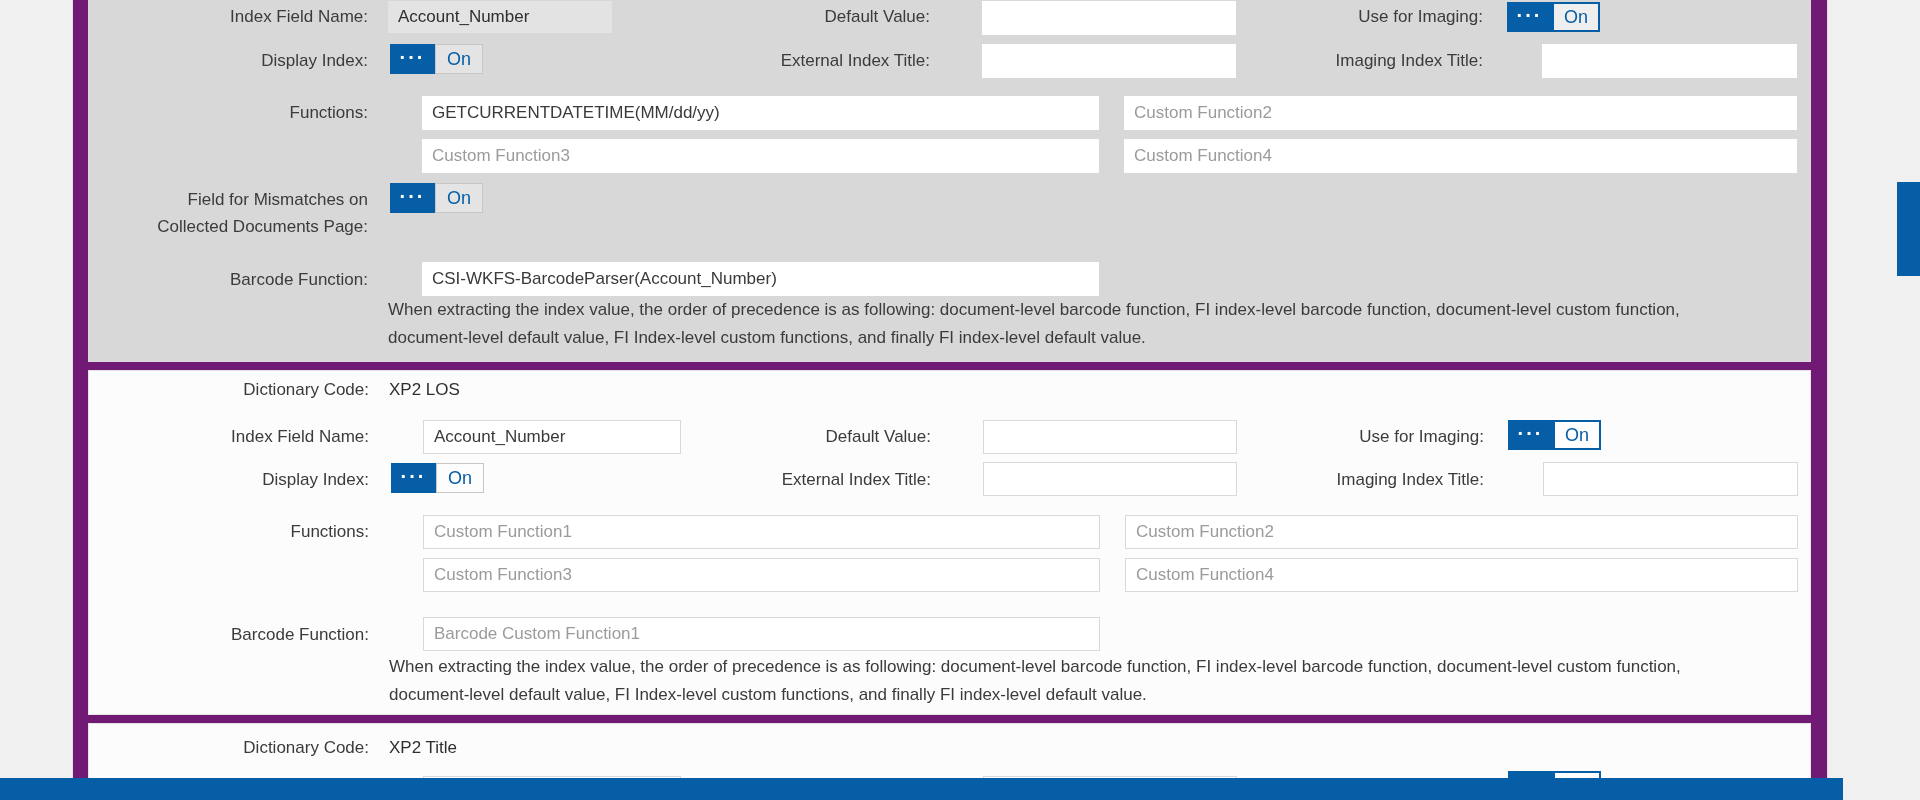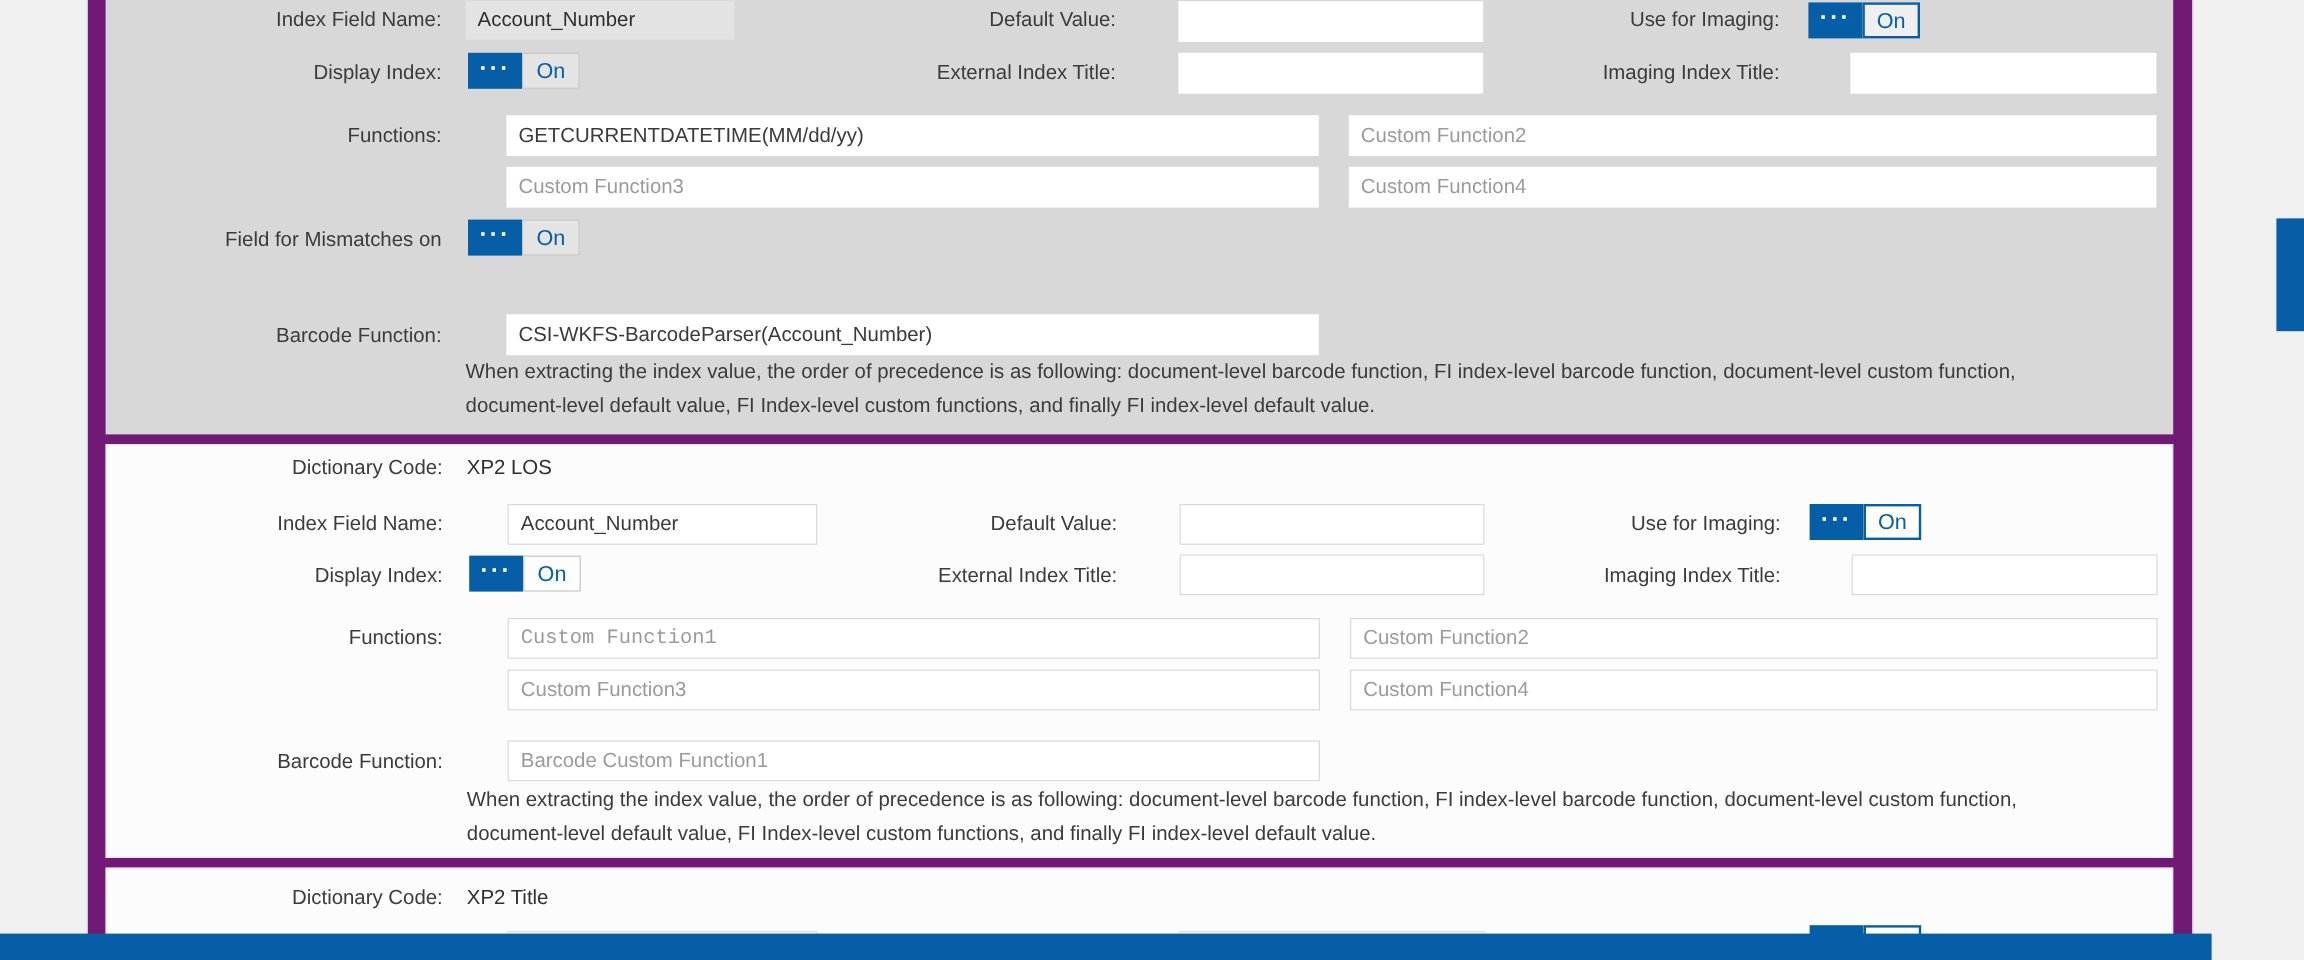--- a/index.html
+++ b/index.html
@@ -86,20 +86,21 @@
     <input class="input" style="left: 1420px; top: 44px; width: 255px;" value="">
 
     <div class="lbl c1" style="top:103px">Functions:</div>
     <input class="input" style="left: 300px; top: 96px; width: 677px;" value="GETCURRENTDATETIME(MM/dd/yy)">
     <input class="input" style="left: 1002px; top: 96px; width: 673px;" placeholder="Custom Function2">
     <input class="input" style="left: 300px; top: 139px; width: 677px;" placeholder="Custom Function3">
     <input class="input" style="left: 1002px; top: 139px; width: 673px;" placeholder="Custom Function4">
 
     <div class="lbl2" style="top:186px">
       <div>Field for Mismatches on</div>
+      <div>Collected Documents Page:</div>
     </div>
     <div class="toggle" style="left:302px; top:183px;">
       <span class="tg-dots">···</span>
       <span class="tg-on">On</span>
     </div>
 
     <div class="lbl c1" style="top:270px">Barcode Function:</div>
     <input class="input" style="left: 300px; top: 262px; width: 677px;" value="CSI-WKFS-BarcodeParser(Account_Number)">
 
     <div class="note" style="top:300px">When extracting the index value, the order of precedence is as following: document-level barcode function, FI index-level barcode function, document-level custom function,</div>
@@ -128,21 +129,21 @@
       <span class="tg-on">On</span>
     </div>
 
     <div class="lbl c2" style="top:99px">External Index Title:</div>
     <input class="input bordered" style="left: 860px; top: 91px; width: 254px;" value="">
 
     <div class="lbl c3" style="top:99px">Imaging Index Title:</div>
     <input class="input bordered" style="left: 1420px; top: 91px; width: 255px;" value="">
 
     <div class="lbl c1" style="top:151px">Functions:</div>
-    <input class="input bordered" style="left: 300px; top: 144px; width: 677px; font-family: Liberation Mono, monospace;" placeholder="Custom Function1">
+    <input class="input bordered" style="left: 300px; top: 144px; width: 677px;" placeholder="Custom Function1">
     <input class="input bordered" style="left: 1002px; top: 144px; width: 673px;" placeholder="Custom Function2">
     <input class="input bordered" style="left: 300px; top: 187px; width: 677px;" placeholder="Custom Function3">
     <input class="input bordered" style="left: 1002px; top: 187px; width: 673px;" placeholder="Custom Function4">
 
     <div class="lbl c1" style="top:254px">Barcode Function:</div>
     <input class="input bordered" style="left: 300px; top: 246px; width: 677px;" placeholder="Barcode Custom Function1">
 
     <div class="note" style="top:286px">When extracting the index value, the order of precedence is as following: document-level barcode function, FI index-level barcode function, document-level custom function,</div>
     <div class="note" style="top:314px">document-level default value, FI Index-level custom functions, and finally FI index-level default value.</div>
   </div>

